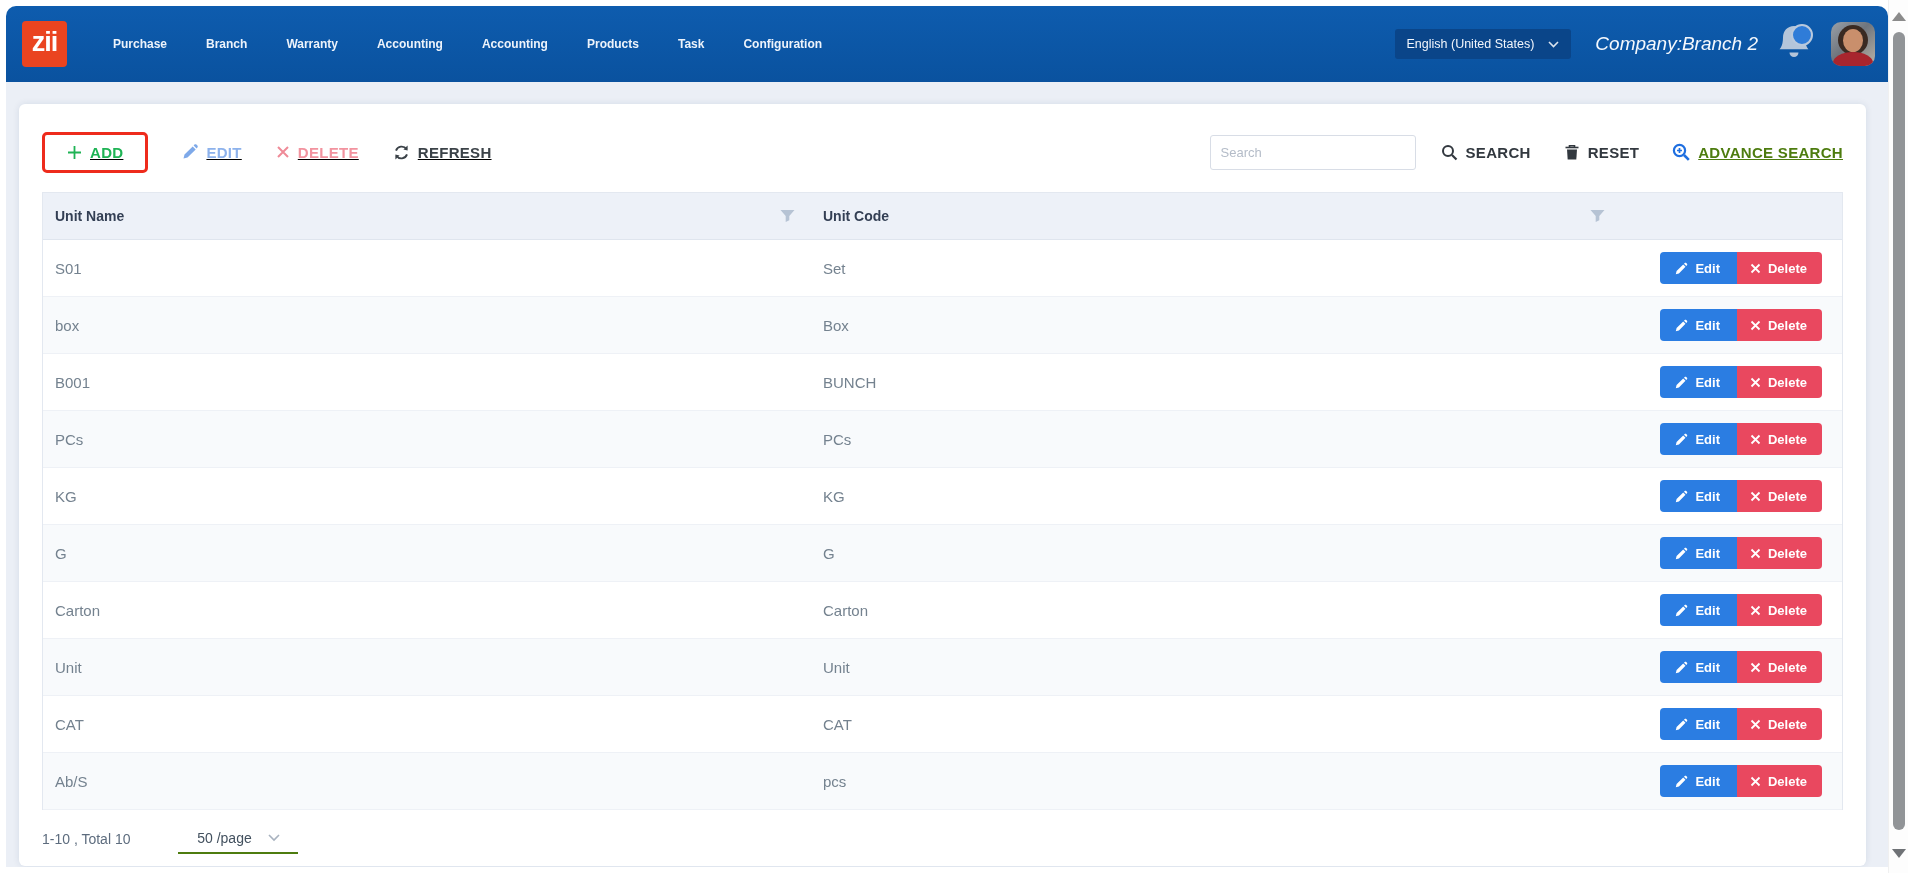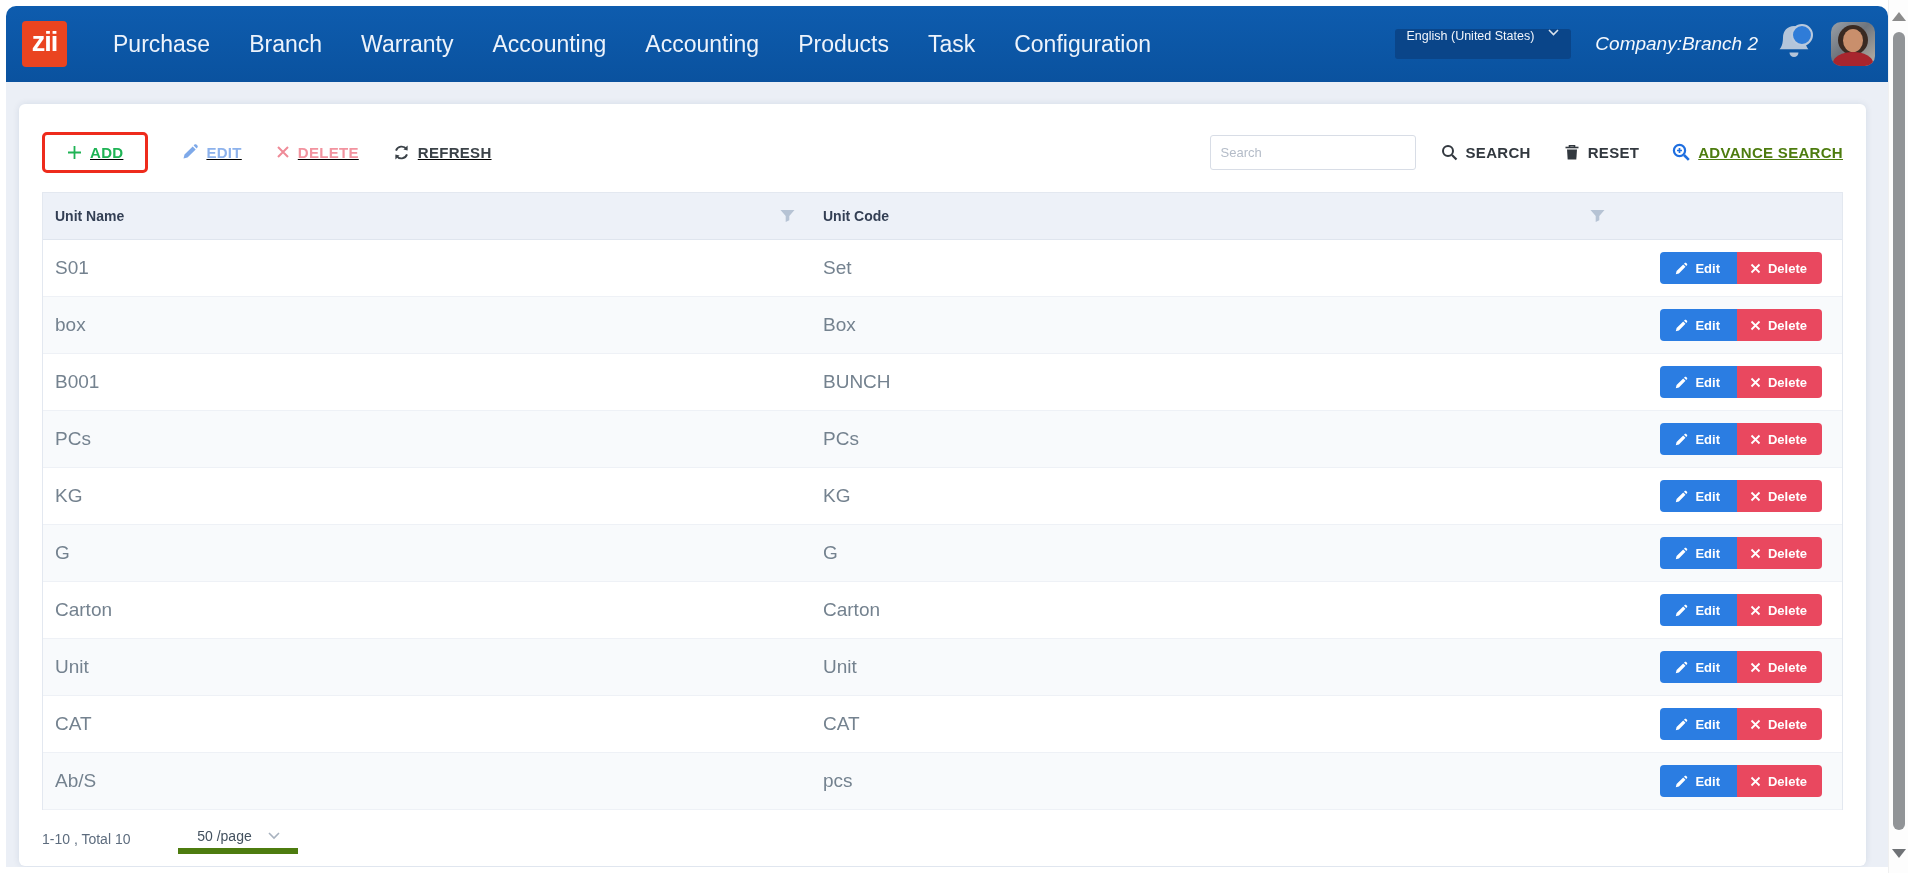--- a/index.html
+++ b/index.html
@@ -8,24 +8,24 @@
 
   
   .frame { position:absolute; left:6px; top:6px; right:20px; bottom:6px; display:flex; flex-direction:column; }
 
   
   .topbar { height:76px; flex:0 0 76px; background:linear-gradient(180deg,#0e5cae 0%,#0a529f 100%);
             border-radius:10px 10px 0 0; display:flex; align-items:center; }
   .logo { width:45px; height:46px; margin-left:16px; background:#ea4420; border-radius:4px;
           display:flex; align-items:center; justify-content:center; color:#fff; font-size:27px; font-weight:bold; letter-spacing:-1px; padding-bottom:4px;}
   .nav { display:flex; gap:39px; margin-left:46px; list-style:none; }
-  .nav-item { color:#edf3fb; font-size:23px; font-weight:400; cursor:pointer; white-space:nowrap; }
+  .nav-item { color:#edf3fb; font-size:12px; font-weight:700; cursor:pointer; white-space:nowrap; }
 
   .top-right { margin-left:auto; display:flex; align-items:center; margin-right:13px; }
-  .lang-pill { background:#0a4589; border-radius:3px; height:30px; padding:0 12px; display:flex; align-items:flex-start; gap:14px;
+  .lang-pill { background:#0a4589; border-radius:3px; height:30px; padding:0 12px; display:flex; align-items:center; gap:14px;
                color:#f2f6fc; font-size:12.5px; cursor:pointer; }
   .lang-pill svg { opacity:.85; }
   .company { color:#f4f8fd; font-size:19px; margin-left:24px; white-space:nowrap;font-style:italic; }
   .bell-wrap { position:relative; width:40px; height:44px; margin-left:16px; cursor:pointer; }
   .bell-wrap .badge { position:absolute; right:1px; top:2px; width:22px; height:22px; border-radius:50%;
                       background:#2f7cd8; border:2.5px solid #b9c9dd; }
   .avatar { width:44px; height:44px; border-radius:10px; margin-left:17px; position:relative; overflow:hidden;
             background:linear-gradient(135deg,#9aa0a8 0%,#6f757d 45%,#b9b3a6 100%); cursor:pointer; }
   .avatar .hair { position:absolute; left:7px; top:3px; width:30px; height:30px; border-radius:50%; background:#3a2a22; }
   .avatar .face { position:absolute; left:12px; top:7px; width:20px; height:23px; border-radius:50%; background:#c98f6c; }
@@ -54,30 +54,30 @@
 
   
   .tbl { margin-top:14px; border:1px solid #e3e8f0; border-bottom:none; }
   .thead { display:grid; grid-template-columns:768px 810px 1fr; background:#edf1f8; height:47px; align-items:center;
            border-bottom:1px solid #dfe5ee; }
   .th { position:relative; padding-left:12px; font-size:14px; font-weight:700; color:#333f54; }
   .th .funnel { position:absolute; right:16px; top:50%; transform:translateY(-50%); cursor:pointer; }
   .trow { display:grid; grid-template-columns:768px 810px 1fr; height:57px; align-items:center;
           border-bottom:1px solid #eef1f6; background:#ffffff; }
   .trow.alt { background:#f8fafc; }
-  .td { padding-left:12px; font-size:19px; color:#74828f; }
+  .td { padding-left:12px; font-size:15px; color:#74828f; }
   .td-actions { display:flex; justify-content:flex-end; padding-right:20px; }
   .btn { height:32px; display:flex; align-items:center; gap:7px; color:#fff; font-size:13px; font-weight:600; cursor:pointer; border:none; }
   .btn-edit { background:#2b7de2; border-radius:4px 0 0 4px; padding:0 17px 0 15px; }
   .btn-delete { background:#e9485f; border-radius:0 4px 4px 0; padding:0 15px 0 13px; }
 
   
   .pager { display:flex; align-items:center; height:57px; flex:0 0 57px; }
   .pager-summary { font-size:14px; color:#5d6c7e; }
-  .page-size { margin-left:48px; width:120px; height:30px; border-bottom:6px solid #4d7c0f; display:flex; align-items:center;
+  .page-size { margin-left:48px; width:120px; height:30px; border-bottom:2px solid #4d7c0f; display:flex; align-items:center;
                justify-content:center; gap:16px; font-size:14px; color:#43515f; cursor:pointer; }
 
   
   .scrollbar { position:absolute; right:0; top:0; width:20px; height:873px; background:#fdfdfd; border-left:1px solid #f0f0f0; }
   .sb-up { position:absolute; top:12px; left:3px; width:14px; height:14px; }
   .sb-thumb { position:absolute; top:32px; left:4px; width:12px; height:798px; background:#919497; border-radius:6px; }
   .sb-down { position:absolute; bottom:10px; left:3px; width:14px; height:14px; }
   .tri-up { width:0; height:0; border-left:7px solid transparent; border-right:7px solid transparent; border-bottom:9px solid #8b8b8b; }
   .tri-down { width:0; height:0; border-left:7px solid transparent; border-right:7px solid transparent; border-top:9px solid #6f7276; }
 

